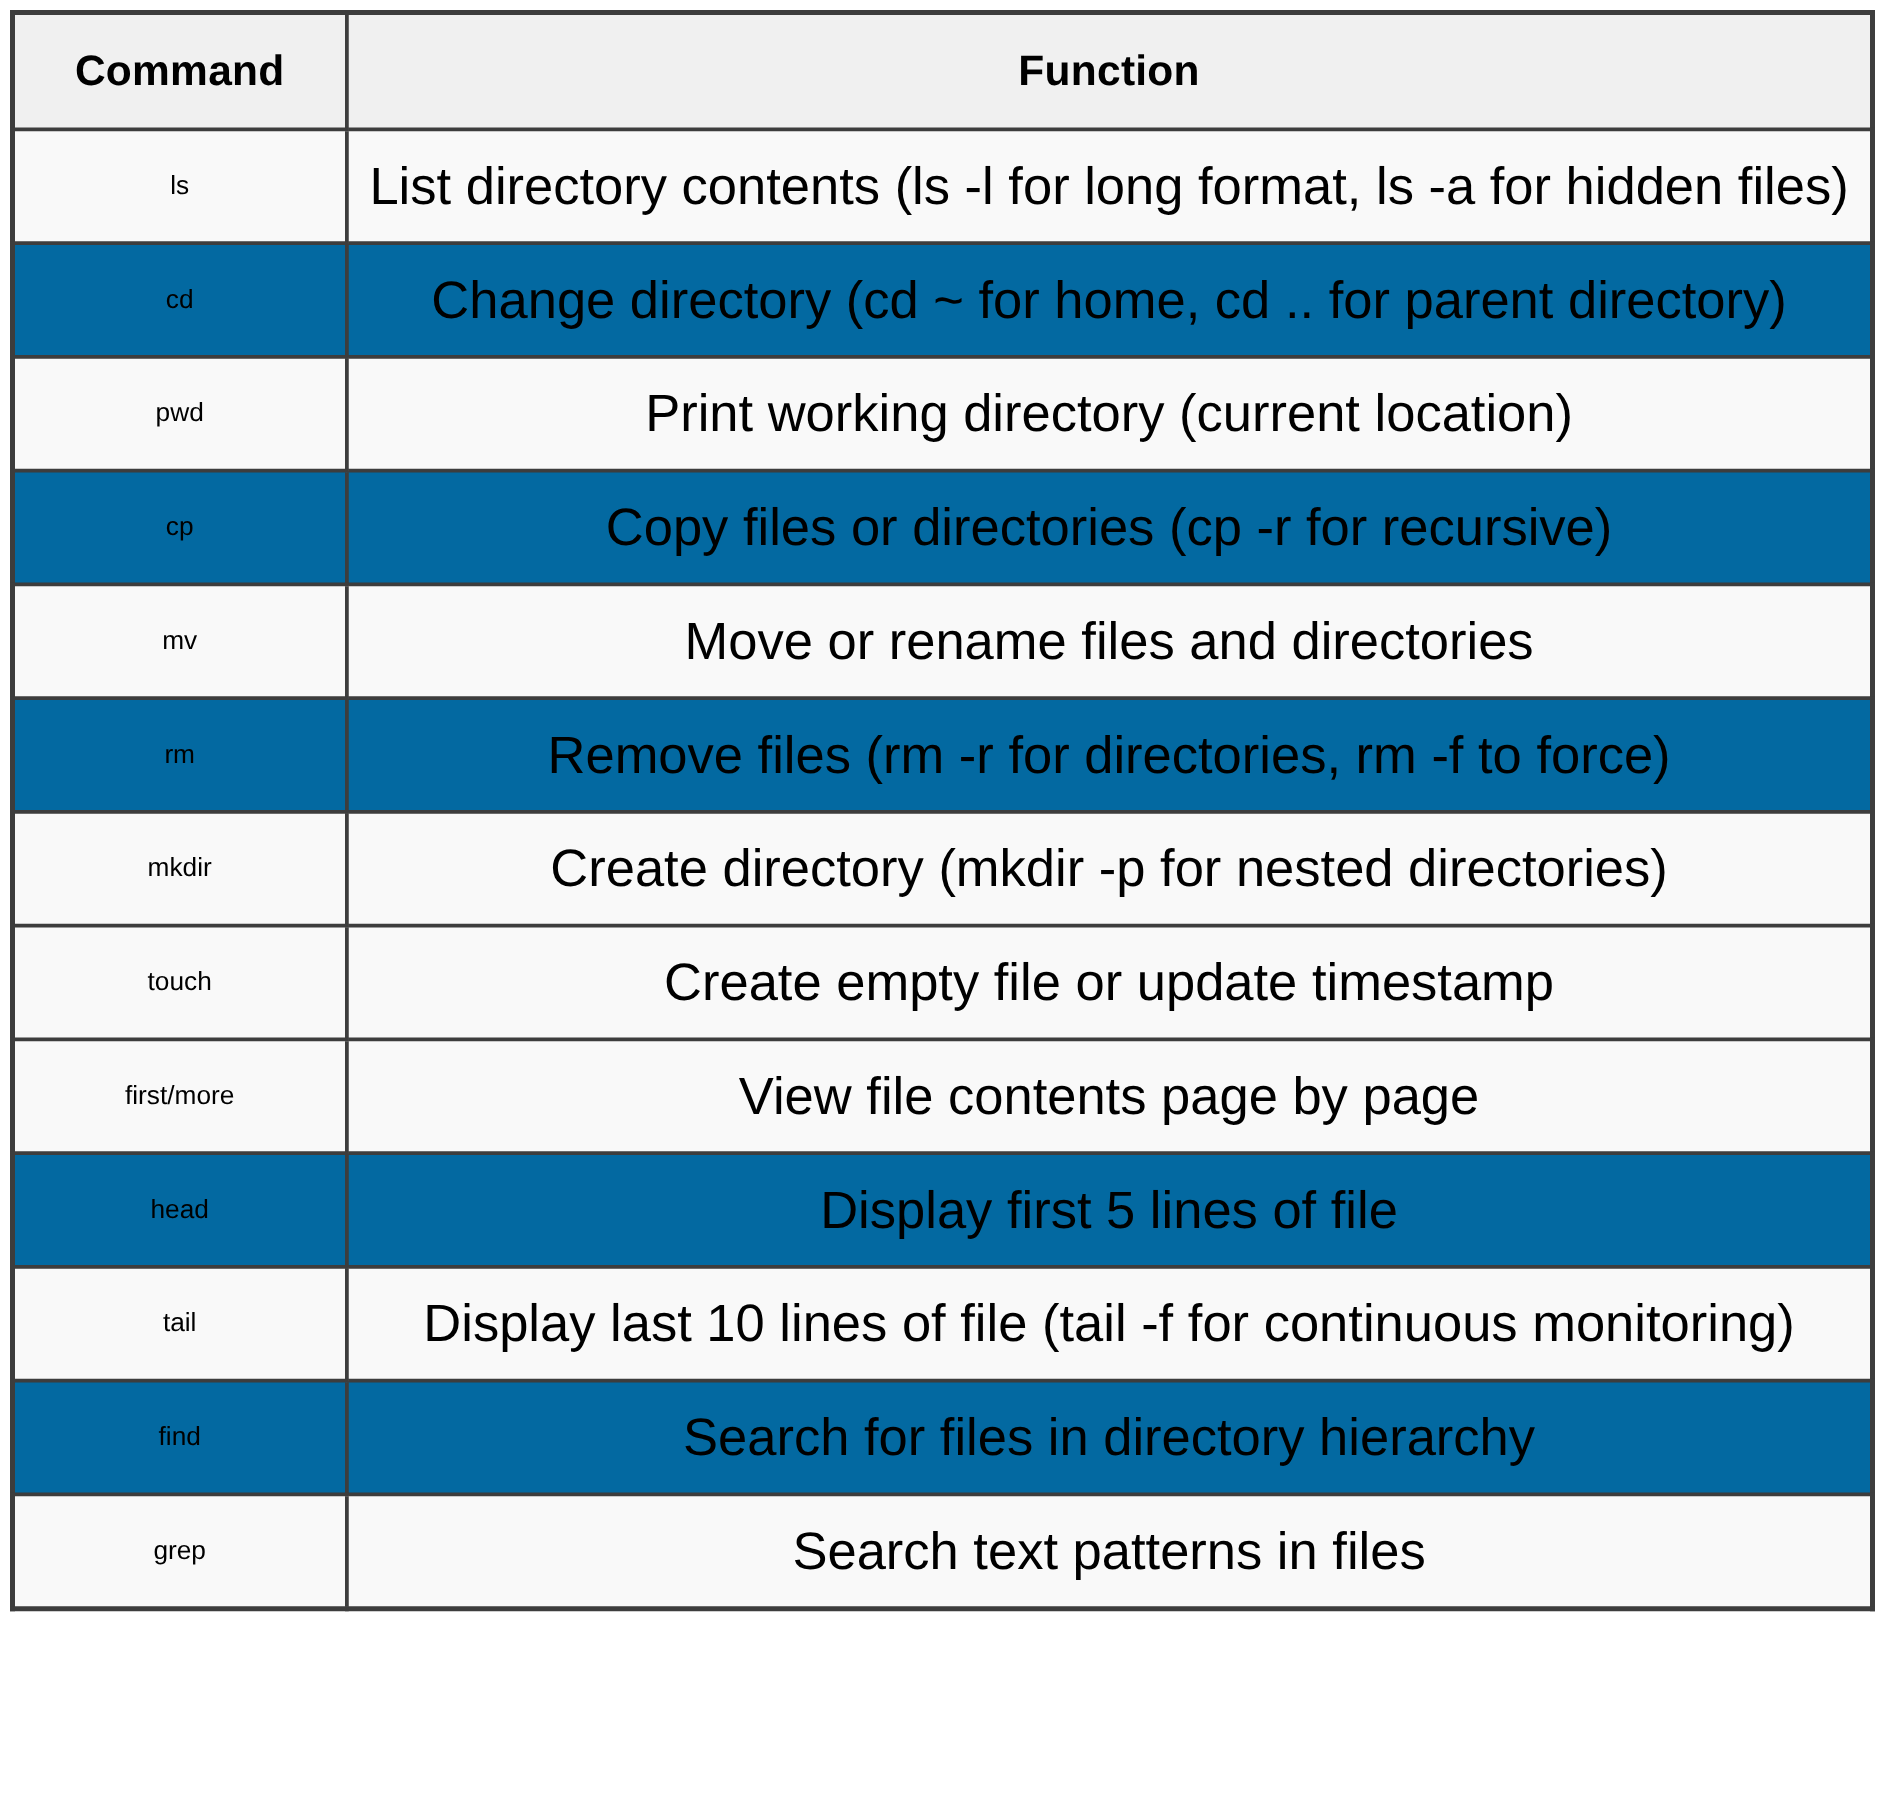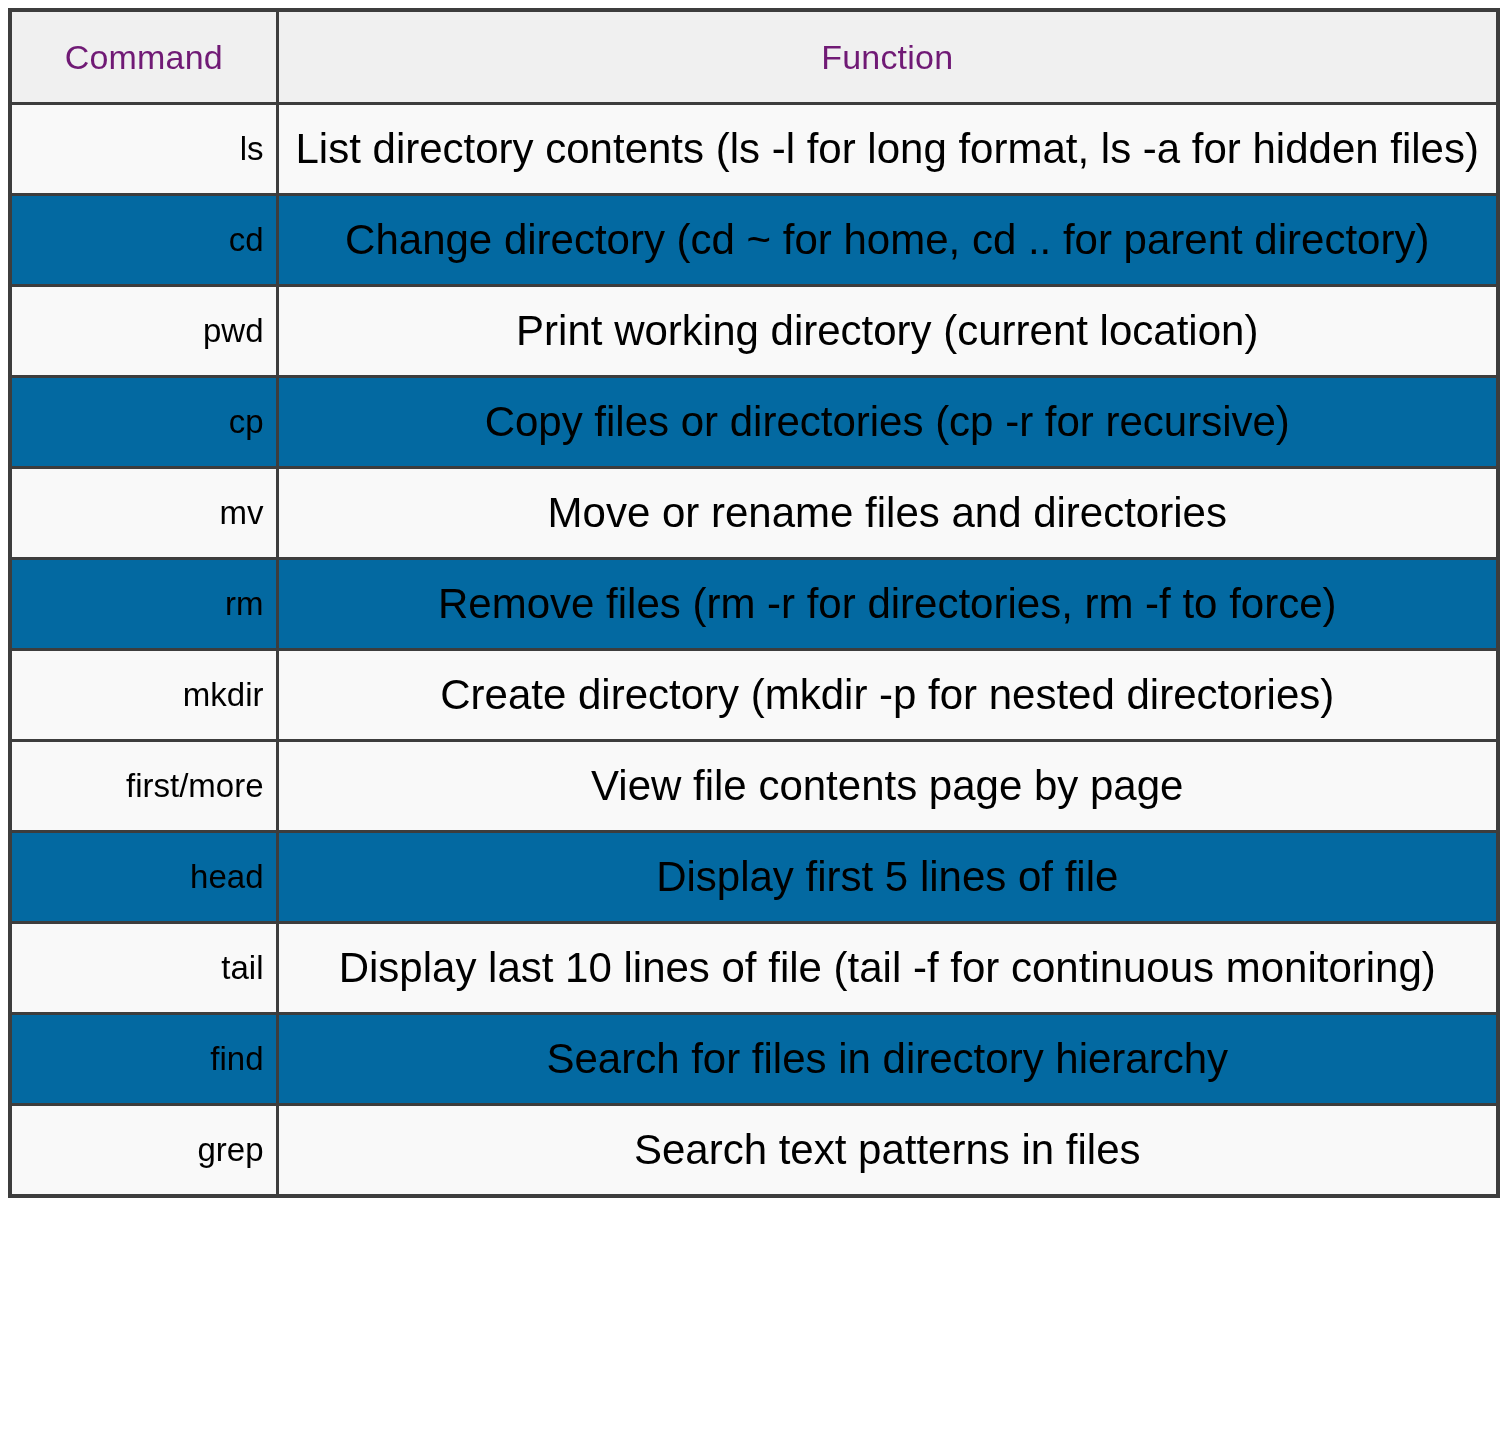--- a/index.html
+++ b/index.html
@@ -24,43 +24,43 @@
     width: 1492px;
     table-layout: fixed;
     border: 4px solid #3d3d3d;
   }
   table.cmd-table col.col-command { width: 267px; }
   table.cmd-table col.col-function { width: auto; }
 
   thead th {
     background: #f0f0f0;
     border: 3px solid #3d3d3d;
-    font-weight: normal;
+    font-weight: bold;
     font-size: 34px;
-    color: #701a75;
+    color: #000000;
     text-align: center;
     height: 82px;
     padding: 4px 10px;
     letter-spacing: 0.2px;
   }
   tbody td {
     border: 3px solid #3d3d3d;
     font-size: 33px;
     font-weight: normal;
     color: #000000;
     text-align: center;
     vertical-align: middle;
     padding: 14px 12px;
     line-height: 1.35;
     height: 60px;
   }
   tbody tr.stripe td { background: #f9f9f9; }
   tbody tr.plain td  { background: #0369a1; }
 
-  tbody td.cmd-cell { font-size: 33px; text-align: right; }
+  tbody td.cmd-cell { font-size: 21px; }
   tbody td.fn-cell  { font-size: 42px; }
 </style>
 </head>
 <body>
 
 <div class="table-wrap">
   <table class="cmd-table">
     <colgroup>
       <col class="col-command">
       <col class="col-function">
@@ -94,20 +94,24 @@
         </tr>
         <tr class="plain">
           <td class="cmd-cell">rm</td>
           <td class="fn-cell">Remove files (rm -r for directories, rm -f to force)</td>
         </tr>
         <tr class="stripe">
           <td class="cmd-cell">mkdir</td>
           <td class="fn-cell">Create directory (mkdir -p for nested directories)</td>
         </tr>
         <tr class="stripe">
+          <td class="cmd-cell">touch</td>
+          <td class="fn-cell">Create empty file or update timestamp</td>
+        </tr>
+        <tr class="stripe">
           <td class="cmd-cell">first/more</td>
           <td class="fn-cell">View file contents page by page</td>
         </tr>
         <tr class="plain">
           <td class="cmd-cell">head</td>
           <td class="fn-cell">Display first 5 lines of file</td>
         </tr>
         <tr class="stripe">
           <td class="cmd-cell">tail</td>
           <td class="fn-cell">Display last 10 lines of file (tail -f for continuous monitoring)</td>

